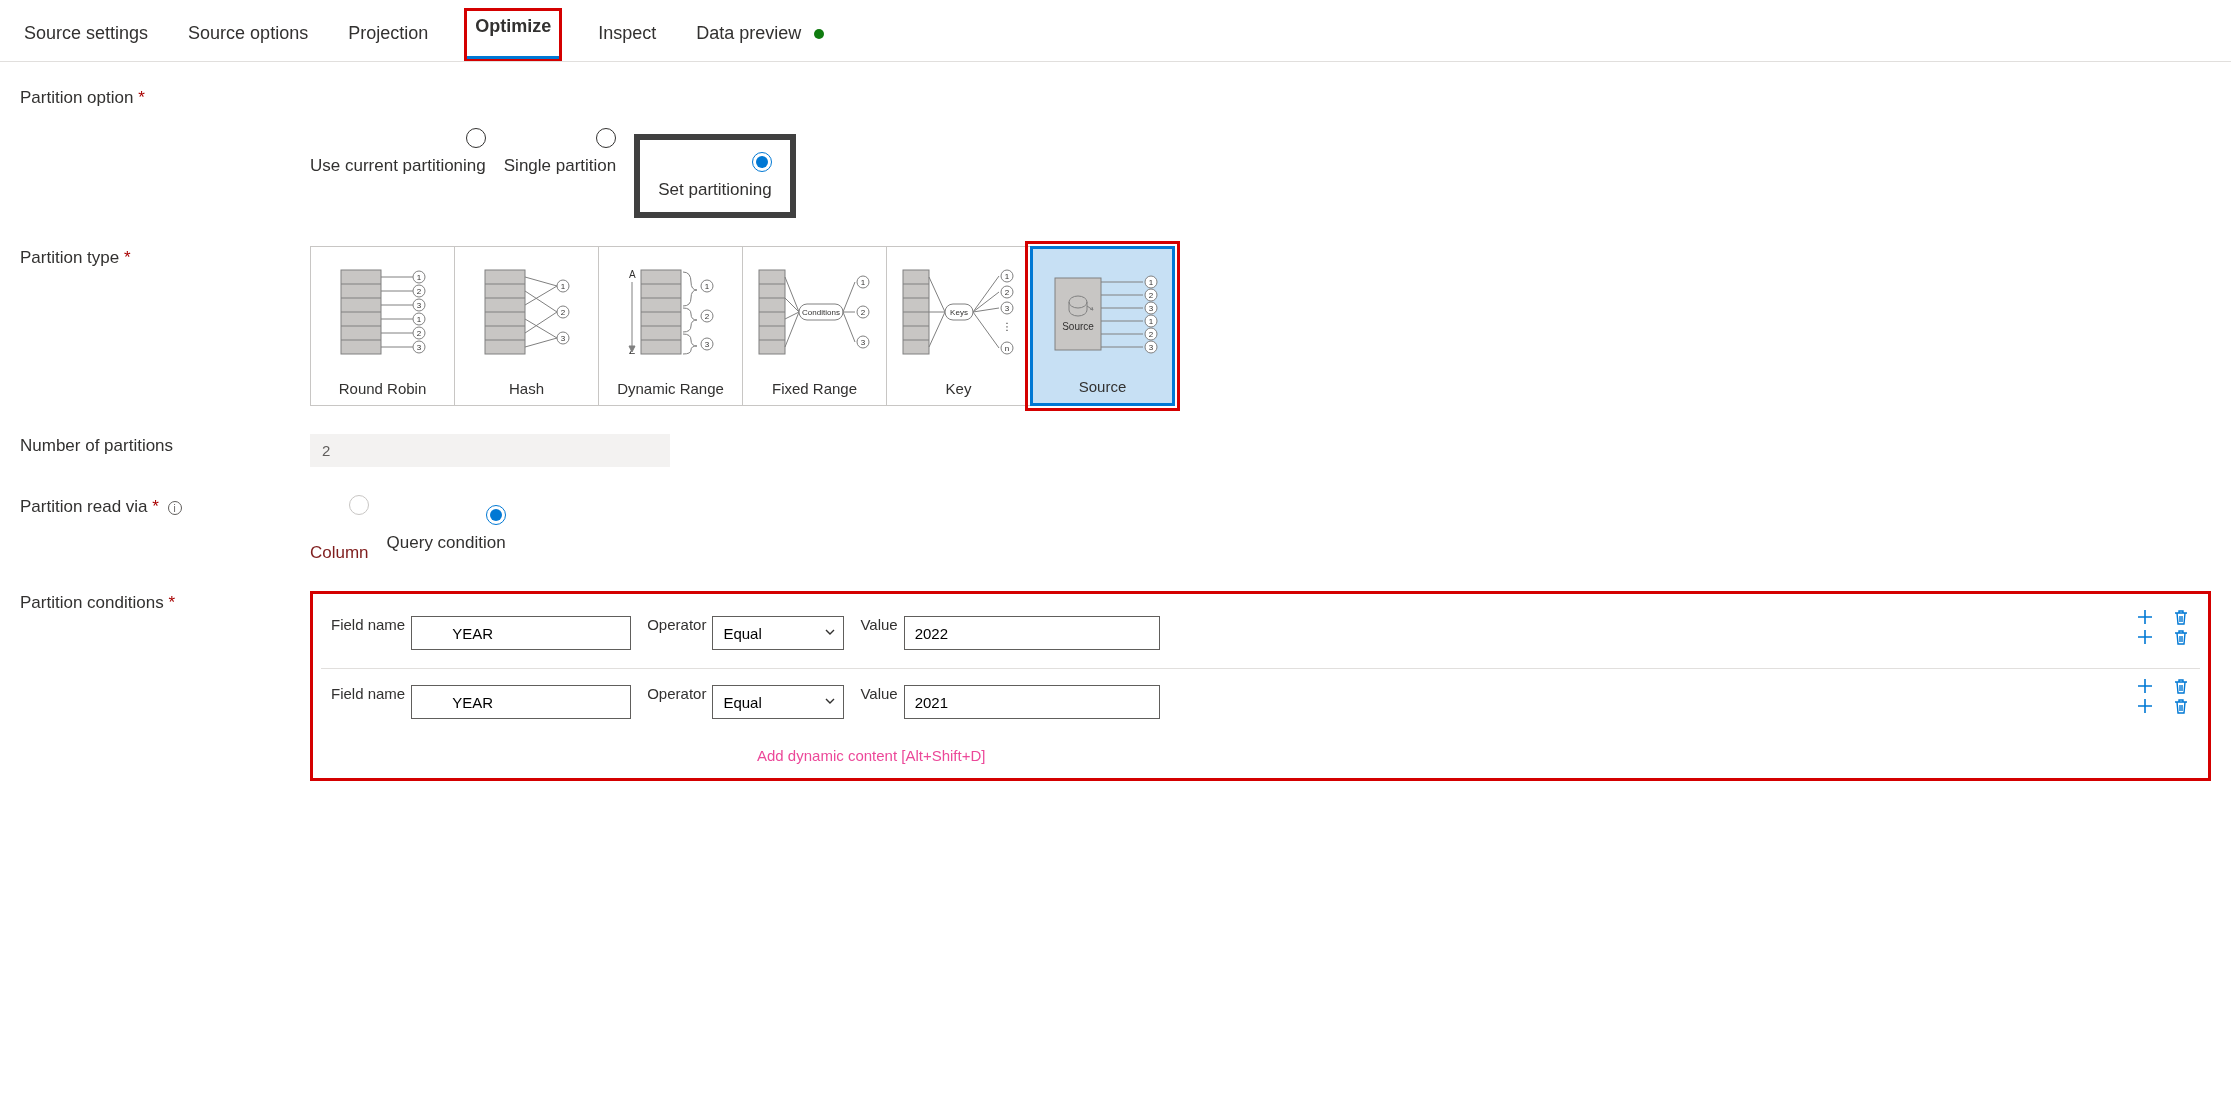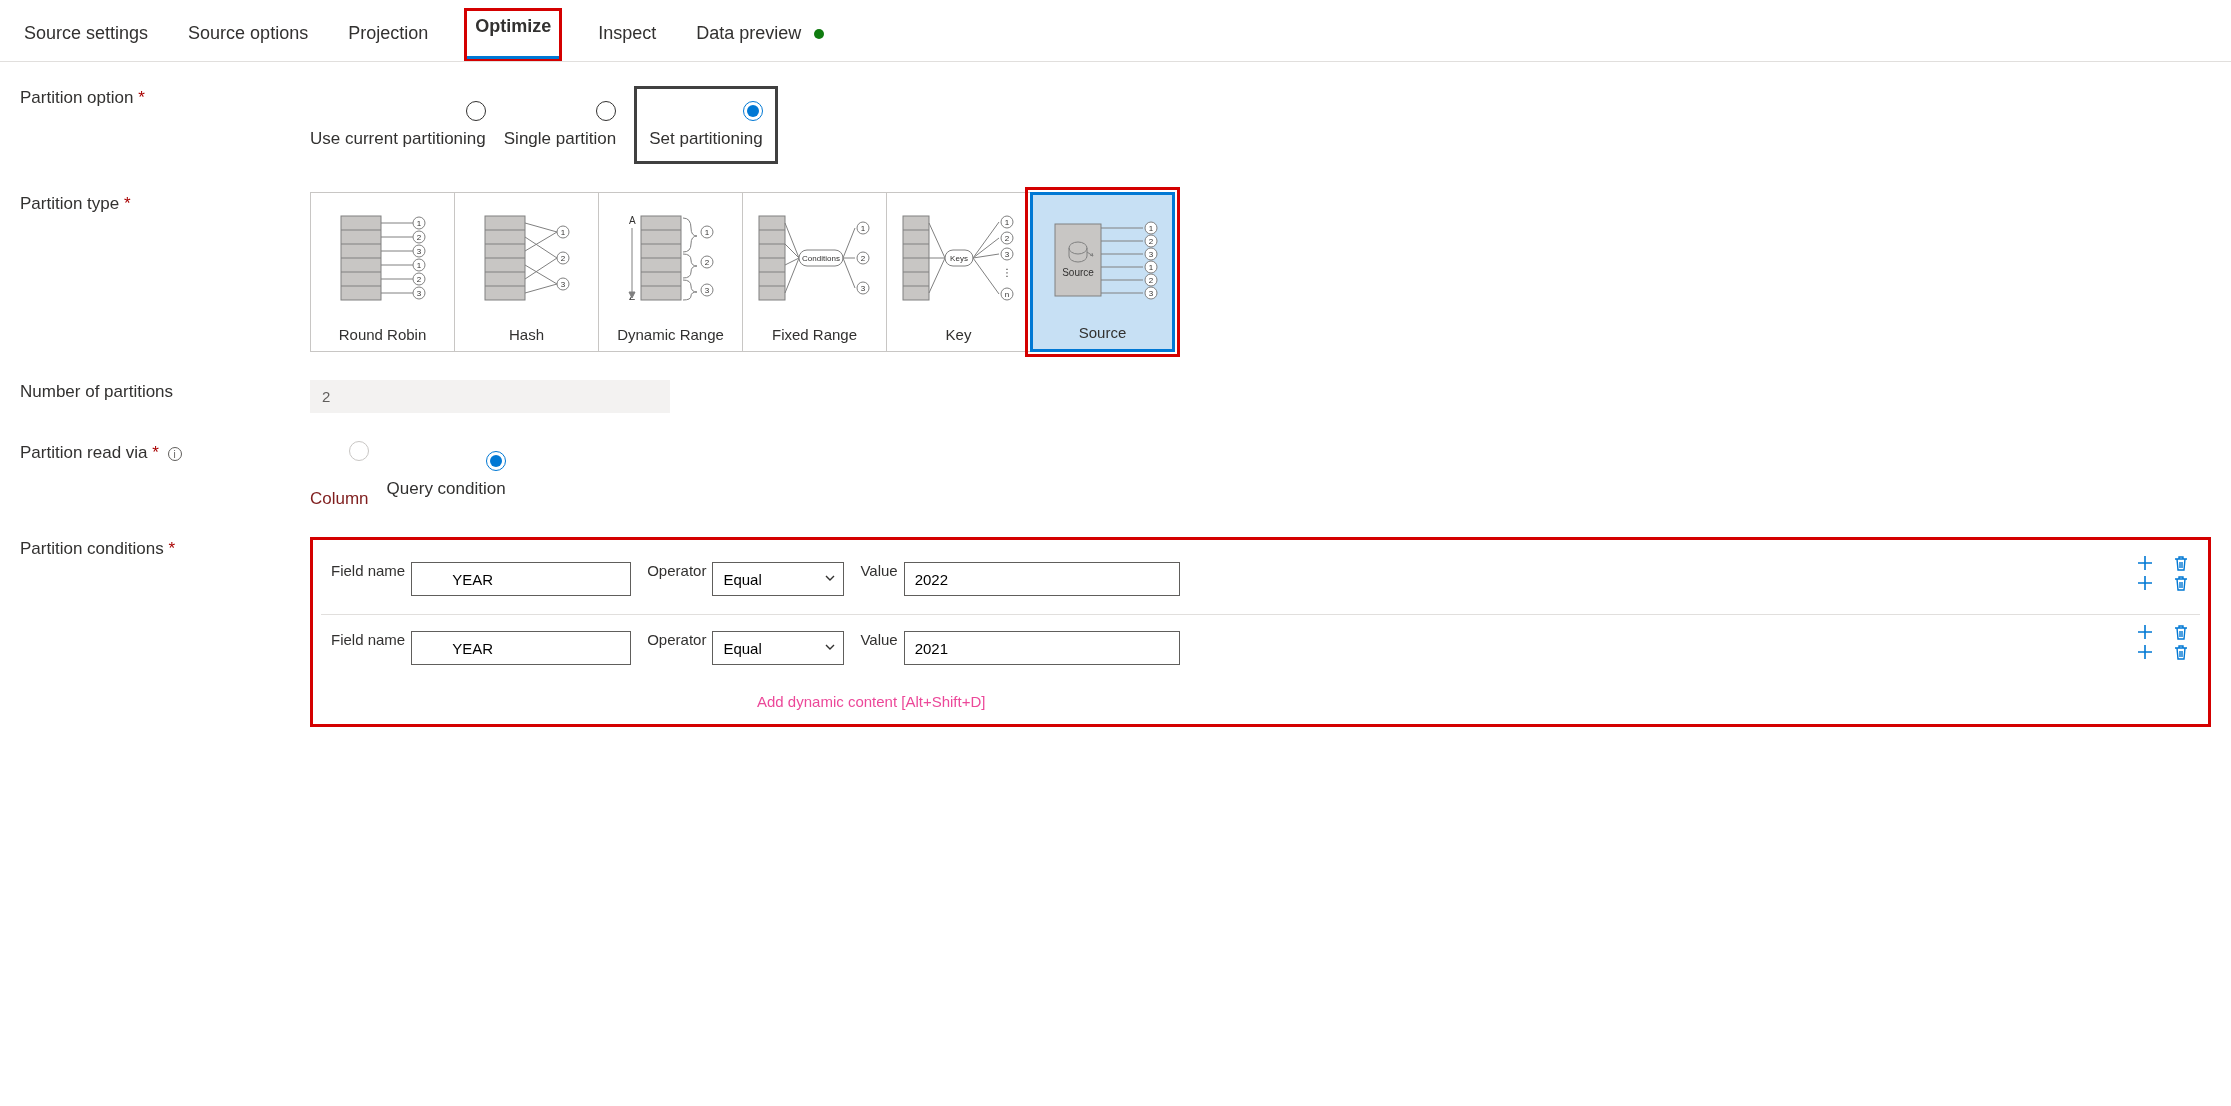--- a/index.html
+++ b/index.html
@@ -68,22 +68,23 @@
     width:20px;height:20px;border:1px solid #323130;border-radius:50%;
     display:flex;align-items:center;justify-content:center;flex-shrink:0;
   }
   .radio-circle.checked { border-color:#0078d4; }
   .radio-circle.checked::after{
     content:"";width:12px;height:12px;border-radius:50%;background:#0078d4;
   }
   .radio-circle.disabled { border-color:#c8c6c4; }
   .radio-opt.disabled { color:#7f1d1d;gap:28px; }
   .radio-highlight {
-    border:3px solid #404040;
-    padding: 12px 12px;
+    border:6px solid #404040;
+    padding: 12px 18px;
+    margin-top: 48px;
   }
   .ptype-row { display:flex; gap:0; }
   .ptype-card {
     width:145px; border:1px solid #c8c6c4; text-align:center;
     padding:10px 4px 8px 4px; cursor:pointer; font-size:15px;
     display:flex;flex-direction:column;justify-content:space-between;
     height:160px;
   }
   .ptype-card + .ptype-card { margin-left:-1px; }
   .ptype-card.selected { background:#c7e0f4; border:3px solid #0078d4; position:relative; z-index:1;}
@@ -107,21 +108,21 @@
     position:relative;
   }
   .cond-group:last-of-type { border-bottom:none; }
   .cond-col { display:flex; flex-direction:row; gap:6px; margin-right:16px;}
   .cond-col label { font-size:15px; }
   .cond-input {
     border:1px solid #605e5c; padding:7px 10px; font-size:15px; height:34px;
   }
   .fld-name { width:220px;padding-left:40px; }
   .fld-op { width:132px; position:relative;}
-  .fld-val { width:276px; }
+  .fld-val { width:256px; }
   .chevron {
     position:absolute; right:8px; bottom:9px; pointer-events:none;
   }
   .row-actions {
     display:flex; gap:18px; align-items:center; margin-left:auto; padding-bottom:4px;
   }
   .grp-actions {
     display:flex; gap:18px; align-items:center; margin-left:auto;
     position:absolute; right:10px; top:8px;
   }

